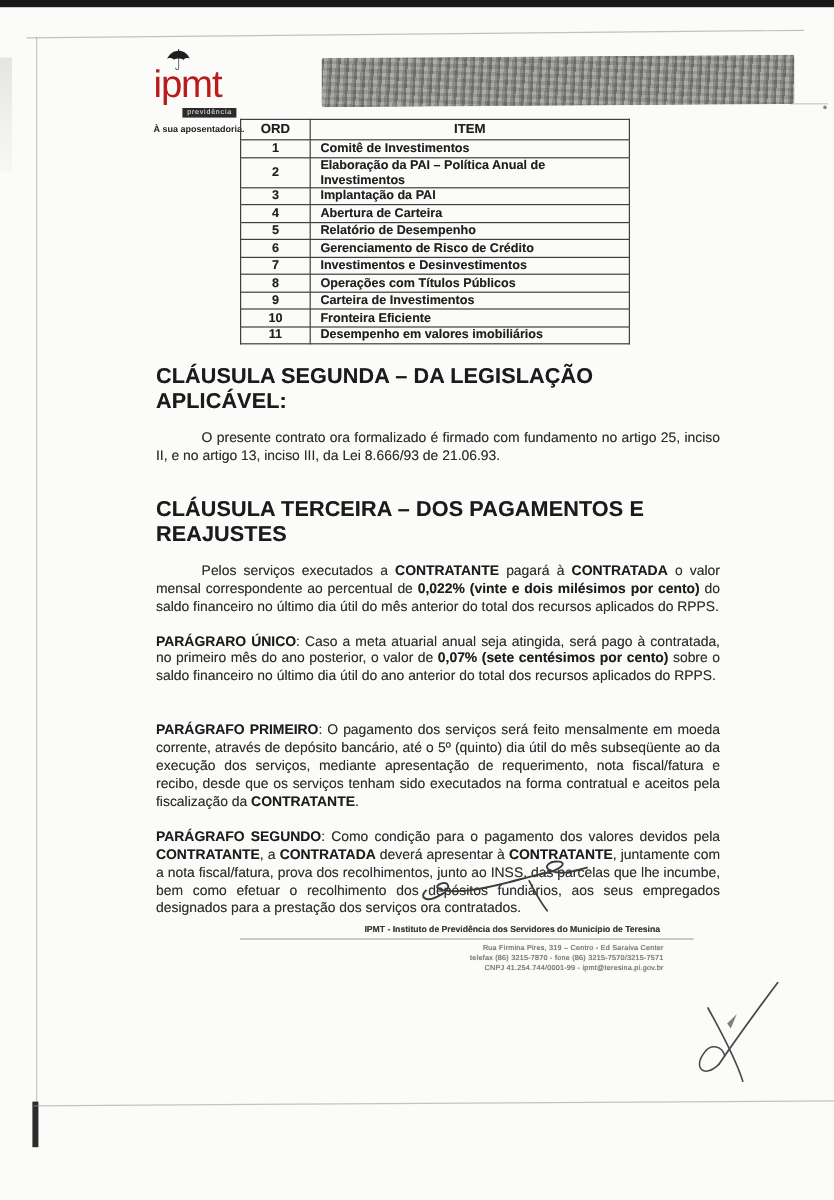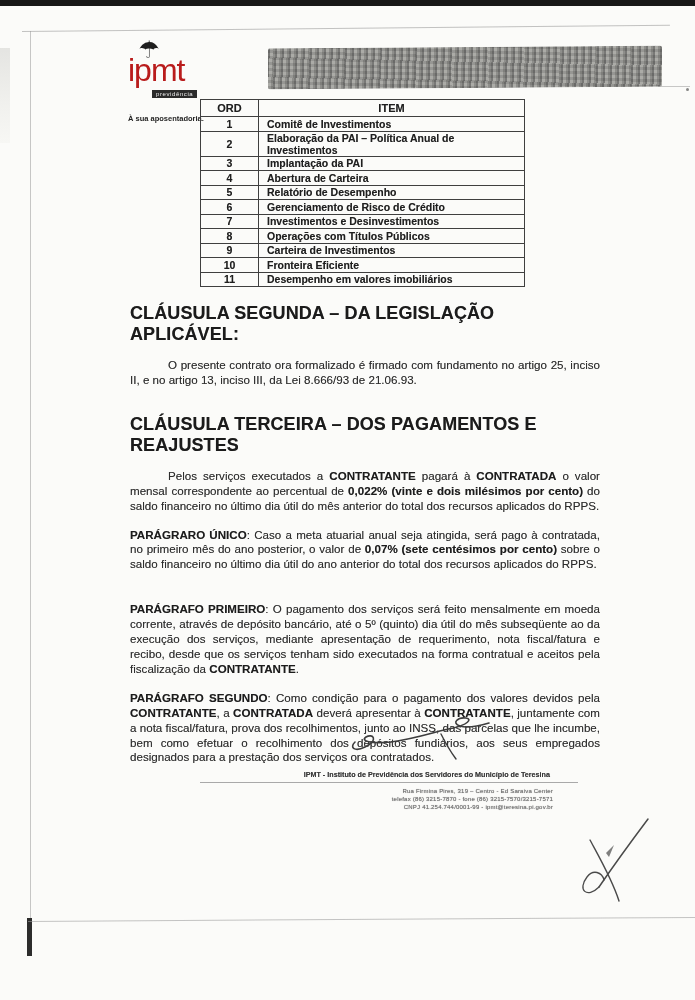--- a/index.html
+++ b/index.html
@@ -22,21 +22,21 @@
   .edge-blotch { position:absolute; left:0; top:48px; width:10px; height:95px;
     background:linear-gradient(180deg,#c9c9c5,#e4e4e0 60%,#f2f2ee); opacity:.45; }
   
   .logo { position:absolute; left:128px; top:40px; width:130px; }
   .umbrella { display:block; font-family:"DejaVu Sans", sans-serif; font-size:24px;
     color:#1e1e1e; line-height:20px; margin-left:10px; }
   .logo-name { font-size:32px; font-weight:400; letter-spacing:-1px; color:#b91c1c;
     line-height:24px; margin-top:-2px; }
   .logo-sub { display:inline-block; background:#2b2b2b; color:#eeeeee; font-size:6px;
     letter-spacing:.6px; padding:1px 4px; margin-left:24px; margin-top:-2px; }
-  .logo-tagline { font-size:7.5px; font-weight:700; color:#1e1e1e; margin-top:14px; white-space:nowrap; }
+  .logo-tagline { font-size:7.5px; font-weight:700; color:#1e1e1e; margin-top:3px; white-space:nowrap; }
   
   .smudge { position:absolute; left:268px; top:47px; width:394px; height:41px;
     background-color:#9a9a96; border-radius:2px; transform:skewY(-0.4deg);
     background-image:
       repeating-linear-gradient(93deg, rgba(55,55,55,.55) 0 2px, rgba(160,160,155,.35) 2px 5px, rgba(95,95,92,.5) 5px 7px),
       repeating-linear-gradient(2deg, rgba(70,70,68,.35) 0 3px, rgba(175,175,170,.3) 3px 6px);
     opacity:.88; }
   .smudge-tail { position:absolute; left:658px; top:86px; width:32px; height:1px; background:#888; opacity:.45; }
   .smudge-dot { position:absolute; left:686px; top:88px; width:3px; height:3px; background:#555; border-radius:50%; opacity:.7; }
   

